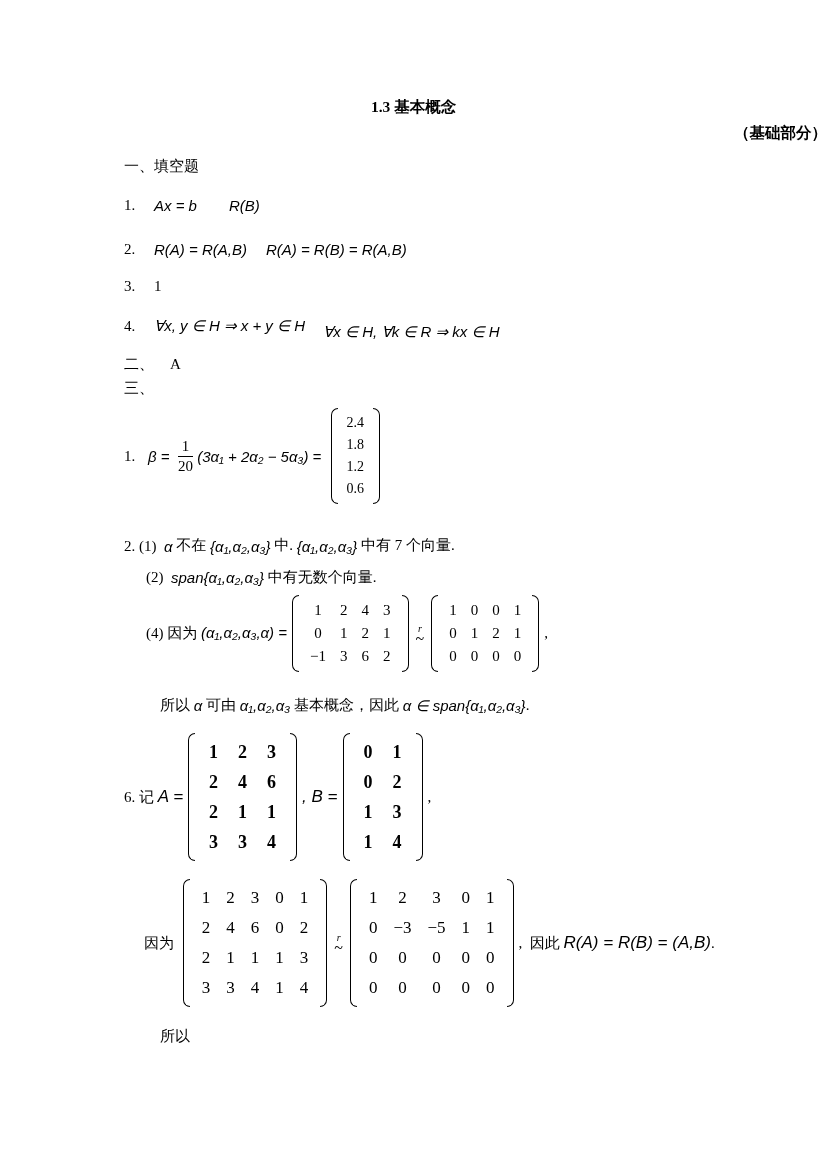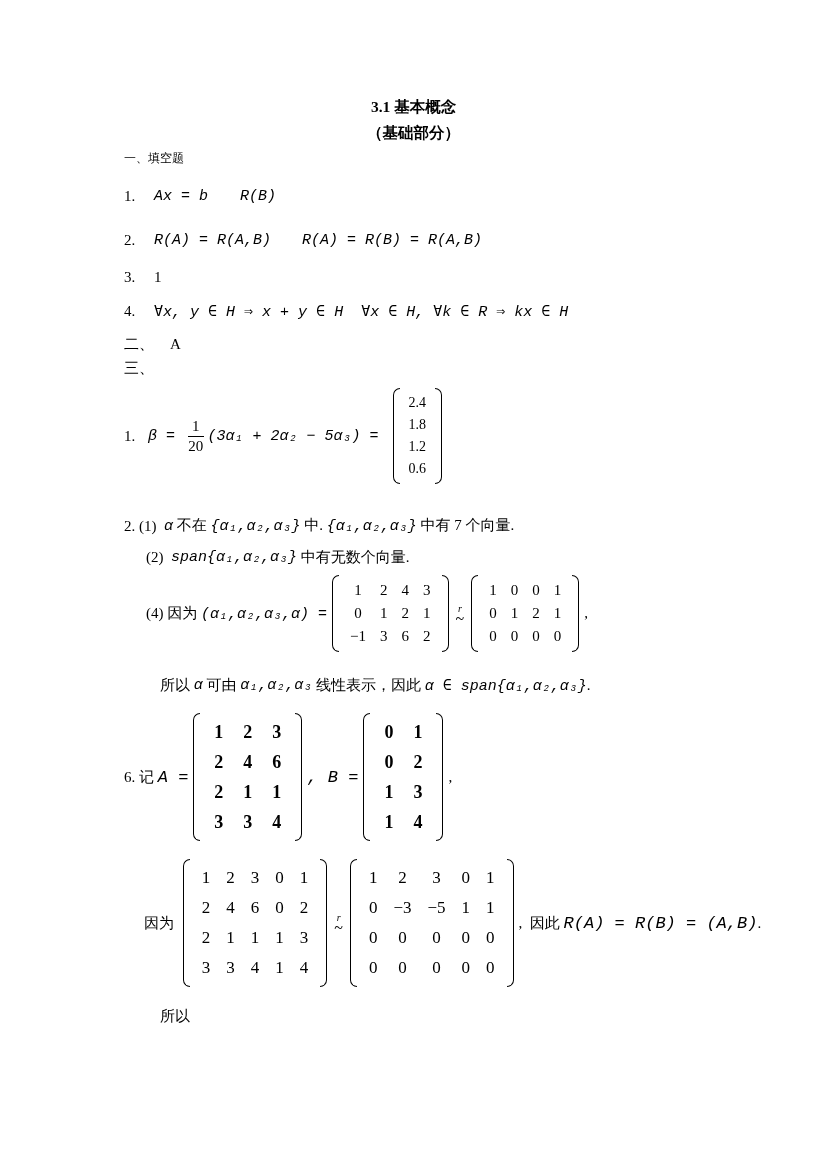--- a/index.html
+++ b/index.html
@@ -4,32 +4,32 @@
 <style>
   * { margin:0; padding:0; box-sizing:border-box; }
   html,body { background:#ffffff; }
   .page {
     width:827px; height:1170px; background:#ffffff; color:#000;
     font-family:"Liberation Serif","DejaVu Serif",serif;
     font-size:15px; overflow:hidden; position:relative;
   }
   .content { padding-left:124px; padding-right:80px; }
   .cn   { font-style:normal; white-space:pre; }
-  .math { font-style:italic; white-space:pre; font-family:Liberation Mono, monospace; }
+  .math { font-style:italic; white-space:pre; font-family:Liberation Sans, sans-serif; }
   .math.big { font-size:17px; }
   .title    { text-align:center; font-weight:bold; font-size:15.5px; padding-top:97px; }
-  .subtitle { text-align:center; font-weight:bold; font-size:15.5px; margin-top:5px; }
-  .h1 { margin-top:6px; font-size:12px; }
+  .subtitle { text-align:right; font-weight:bold; font-size:15.5px; margin-top:5px; }
+  .h1 { margin-top:13px; font-size:15px; }
   .line { display:flex; align-items:center; }
   .num { width:28px; flex:none; }
   .numw { width:24px; flex:none; }
   .gapA { margin-left:2px; }
   .gap30 { margin-left:32px; }
-  .gap40 { margin-left:31px; }
-  .gap18 { margin-left:18px; }
+  .gap40 { margin-left:19px; }
+  .gap18 { margin-left:18px;margin-top:12px; }
   .gap16 { margin-left:16px; }
   .mt-i1 { margin-top:21px; }
   .mt-i2 { margin-top:27px; }
   .mt-i3 { margin-top:20px; }
   .mt-i4 { margin-top:16px; }
   .sec2-line { margin-top:14px; }
   .sec3-label { margin-top:5px; }
   .row-beta { margin-top:10px; }
   .row-2a { margin-top:32px;align-items:flex-end; }
   .row-2b { margin-top:13px; }
@@ -59,21 +59,21 @@
   
   .frac { display:inline-flex; flex-direction:column; align-items:center; margin:0 4px; font-style:normal; flex:none; }
   .fnum { border-bottom:1.2px solid #000; padding:0 4px; line-height:19px; }
   .fden { line-height:19px; }
 </style>
 </head>
 <body>
 
 <div class="page">
 
-  <div class="title">3.1 基本概念</div>
+  <div class="title">1.3 基本概念</div>
   <div class="subtitle">（基础部分）</div>
 
   <div class="content">
 
     <div class="h1 cn">一、填空题</div>
 
     <div class="line mt-i1">
       <span class="cn num">1.</span>
       <span class="math gapA">Ax = b</span>
       <span class="math gap30">R(B)</span>
@@ -184,21 +184,21 @@
           <span class="paren rparen"></span>
         </span>
       <span><span class="cn">,</span></span>
     </div>
 
     <div class="line row-2d ind2">
         <span class="cn">所以 </span>
         <span class="math">α</span>
         <span class="cn"> 可由 </span>
         <span class="math">α₁,α₂,α₃</span>
-        <span class="cn"> 线性表示，因此 </span>
+        <span class="cn"> 基本概念，因此 </span>
         <span class="math">α ∈ span{α₁,α₂,α₃}</span>
         <span class="cn">.</span>
       </div>
 
     <div class="line row-3a">
       <span><span class="cn">6. 记 </span><span class="math big">A =</span></span>
       <span class="matrix m-lg">
           <span class="paren lparen"></span>
           <span class="mgrid" style="grid-template-columns: repeat(3, auto);">
             <span class="mcell">1</span>

